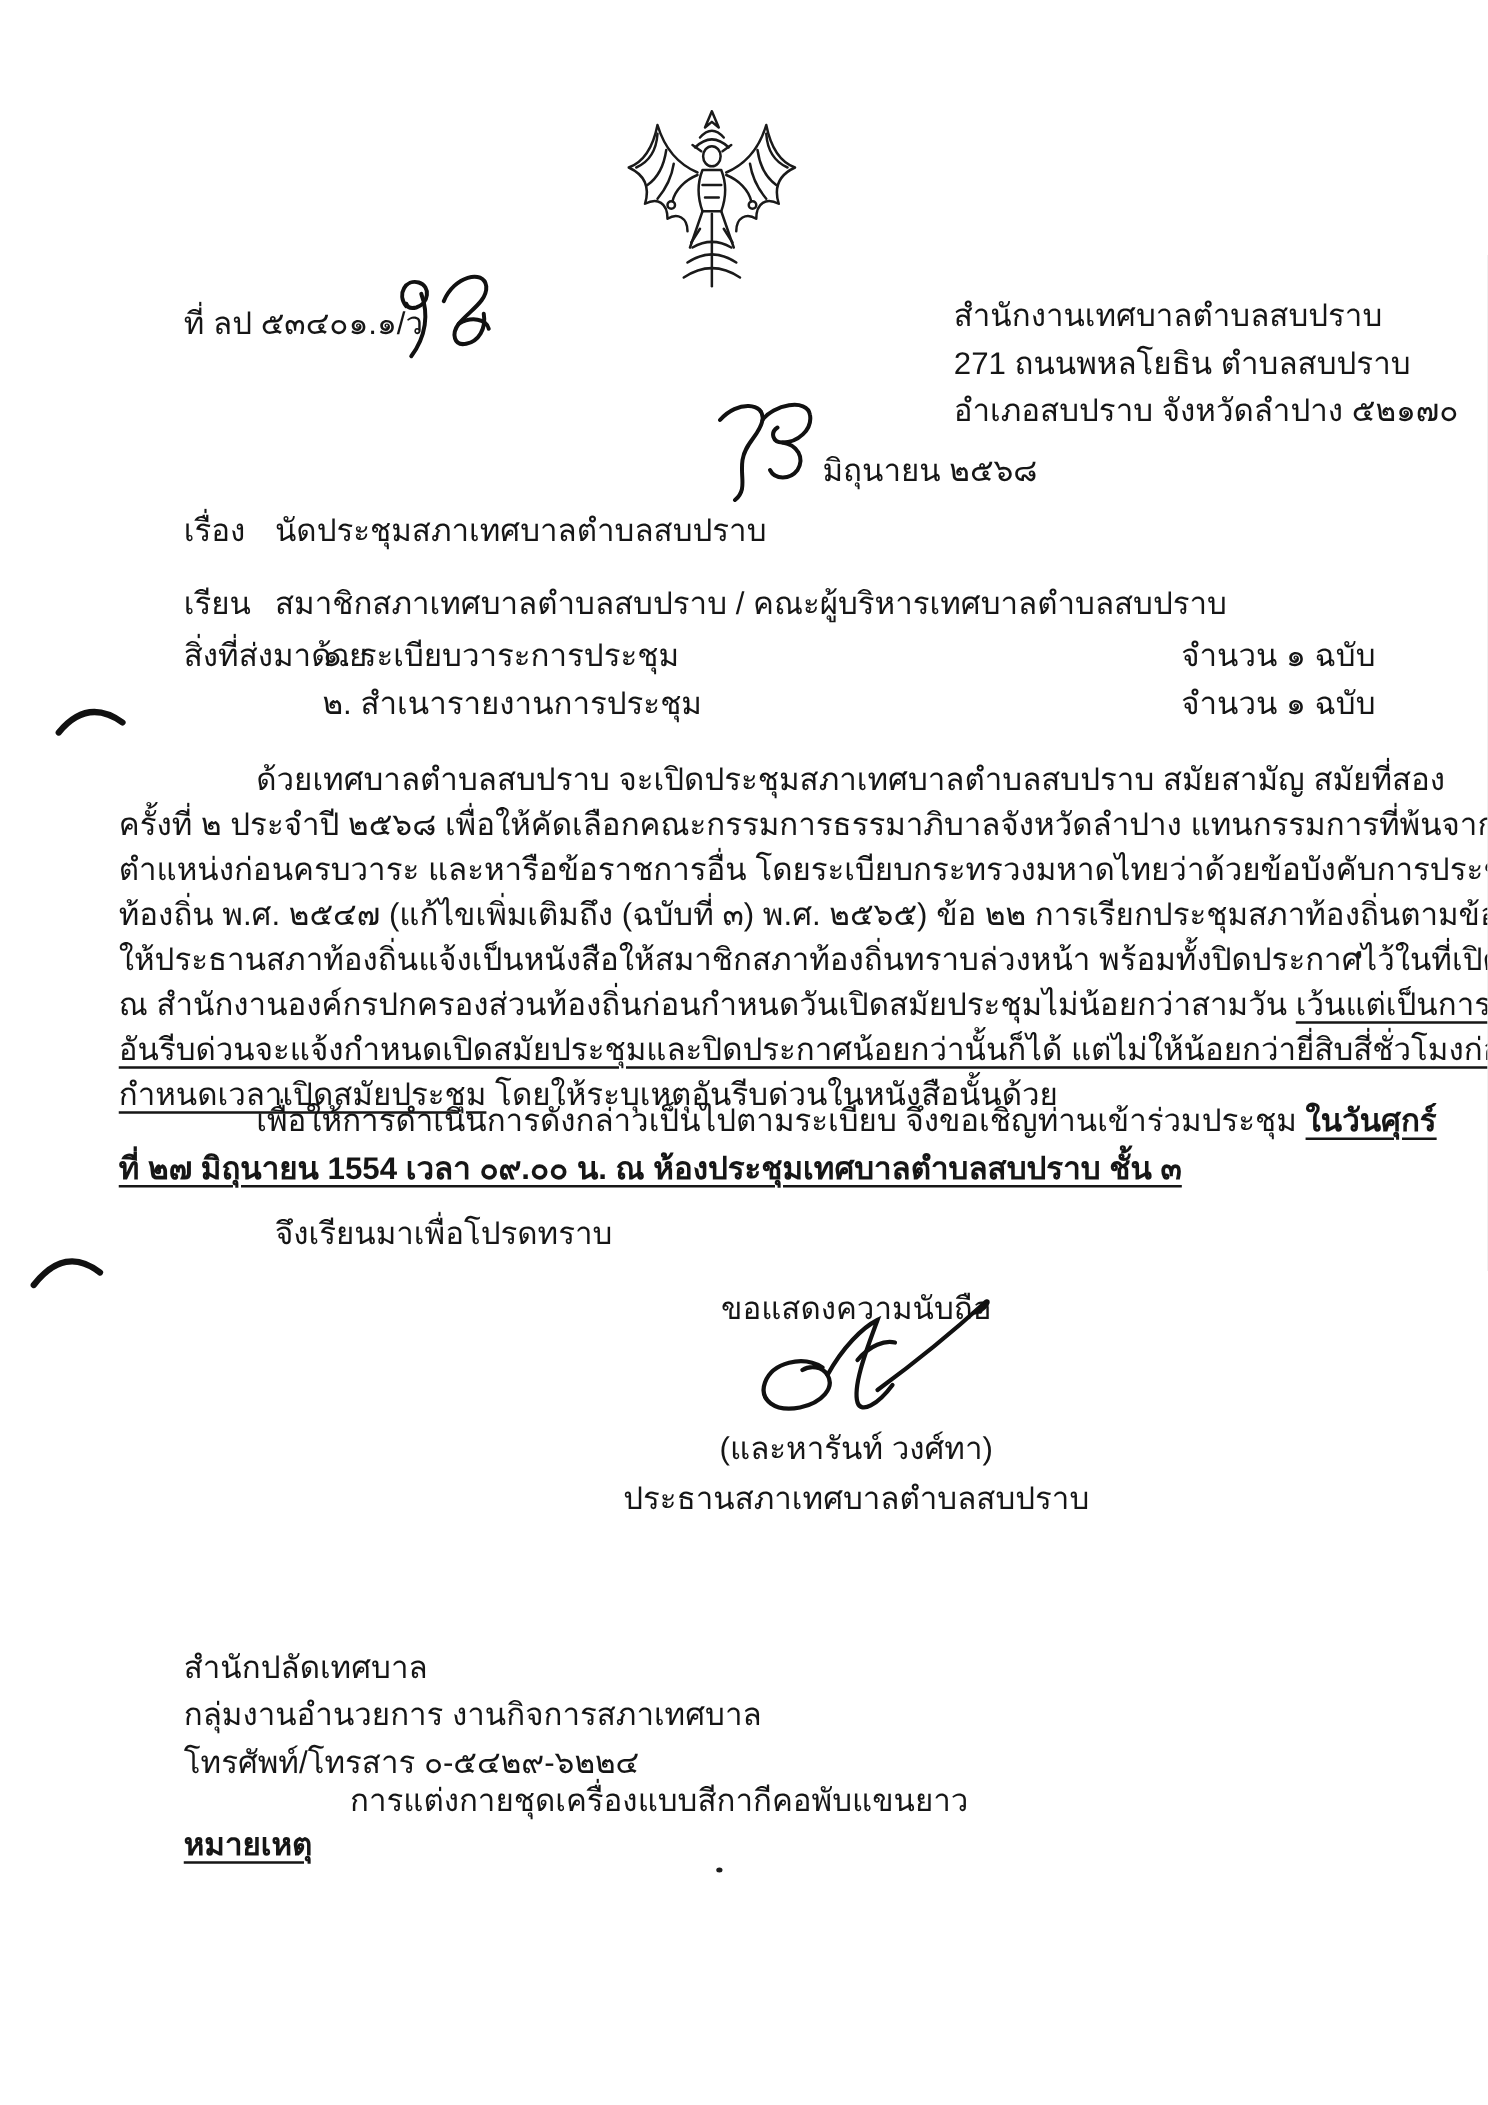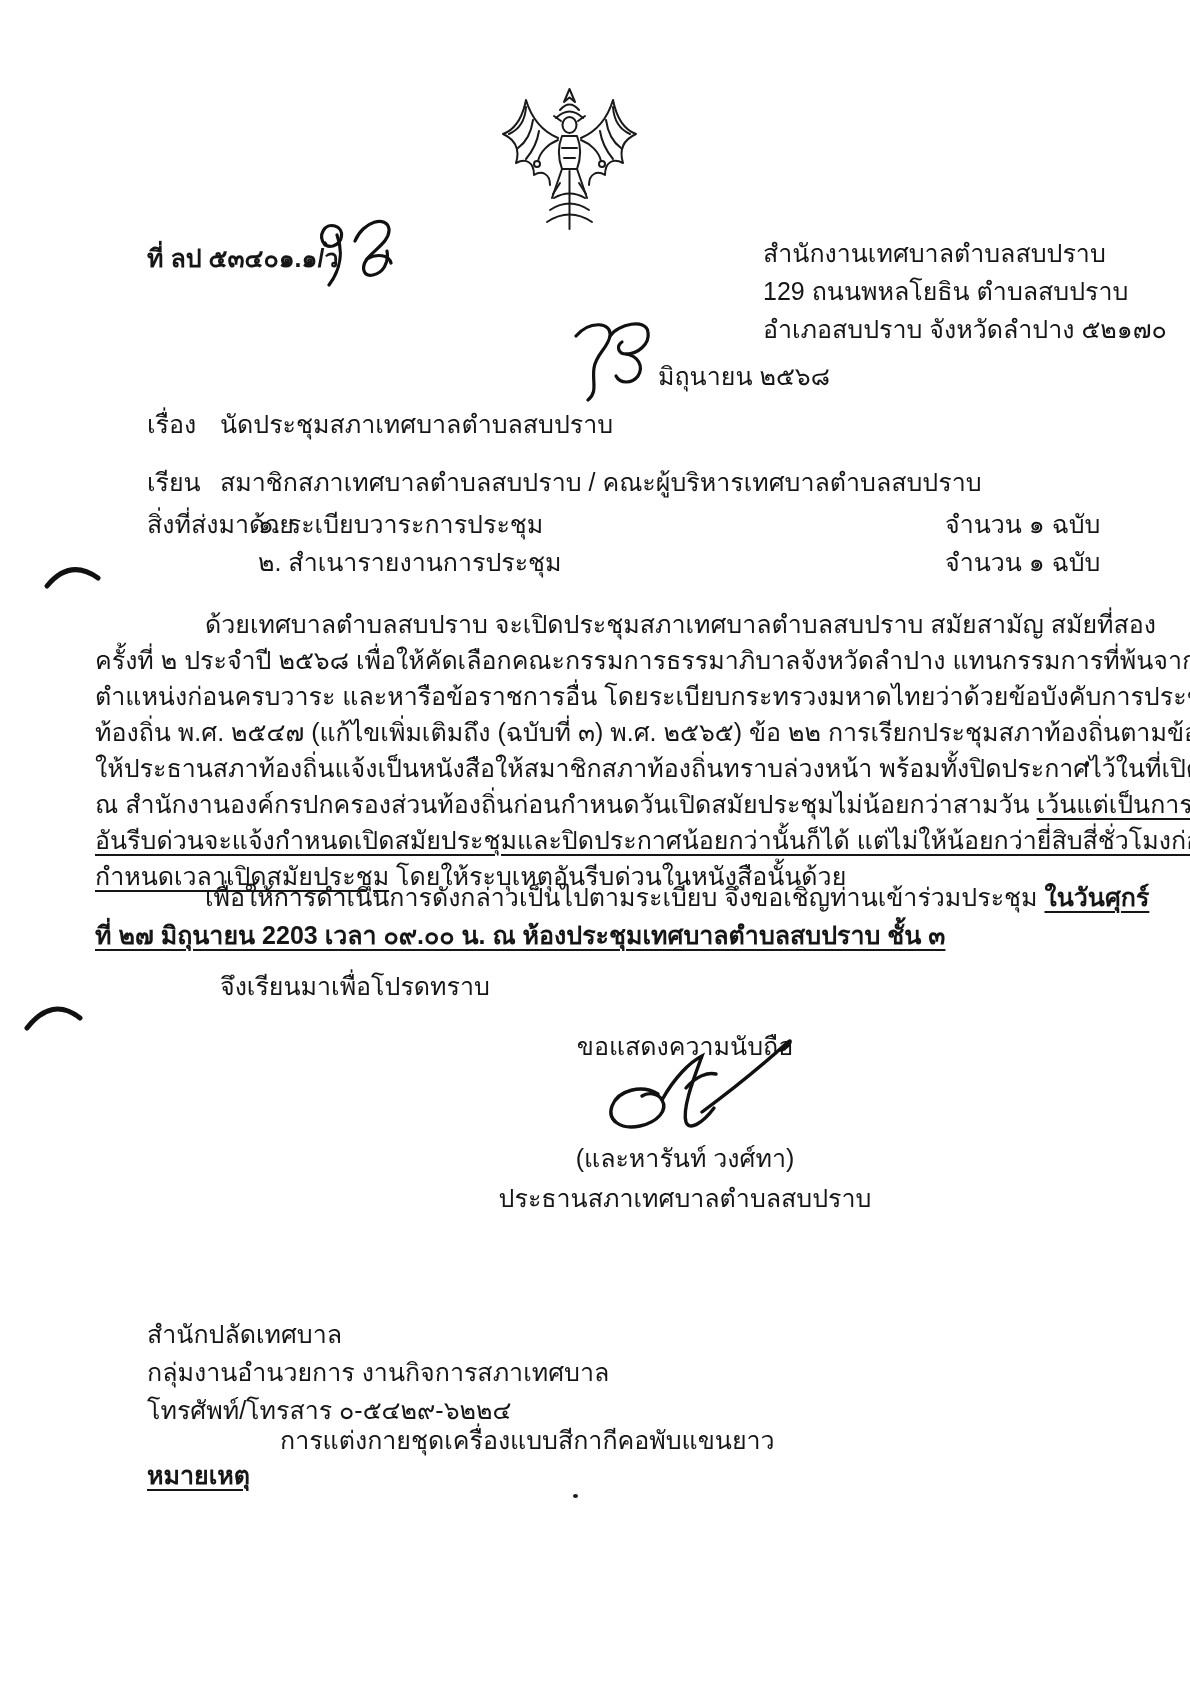--- a/index.html
+++ b/index.html
@@ -47,32 +47,32 @@
     <circle cx="45" cy="78" r="3"></circle>
     <circle cx="110" cy="78" r="3"></circle>
     <path d="M70 83 L60 112 M77.5 85 L77.5 118 M85 83 L95 112"></path>
     <path d="M62 112 Q77.5 103 93 112"></path>
     <path d="M58 124 Q77.5 111 97 124"></path>
     <path d="M55 136 Q77.5 121 100 136"></path>
     <path d="M77.5 118 L77.5 143"></path>
     <path d="M68 97 L61 108 M87 97 L94 108"></path>
   </svg>
 
-  <div class="abs nowrap" style="left:147px;top:238px;font-weight:bold;">ที่  ลป  ๕๓๔๐๑.๑/ว</div>
+  <div class="abs nowrap" style="left:147px;top:238px;">ที่  ลป  ๕๓๔๐๑.๑/ว</div>
 
   <svg class="abs" style="left:303px;top:205px;" width="95" height="85" viewBox="0 0 95 85" fill="none" stroke="#111" stroke-width="3.2" stroke-linecap="round" aria-label="๑๒">
     <path d="M22 40 C14 30 22 18 32 21 C42 24 40 38 30 41 C26 42 23 41 22 38"></path>
     <path d="M34 30 C40 46 38 64 26 80"></path>
     <path d="M52 36 C60 16 84 10 86 24 C87 36 72 44 64 54 C58 62 60 72 70 70 C80 68 86 58 84 46"></path>
     <path d="M64 54 C74 48 86 50 88 58"></path>
   </svg>
 
   <div class="abs addr" style="left:763px;top:234px;">
       <div>สำนักงานเทศบาลตำบลสบปราบ</div>
-      <div>129 ถนนพหลโยธิน ตำบลสบปราบ</div>
+      <div>271 ถนนพหลโยธิน ตำบลสบปราบ</div>
       <div>อำเภอสบปราบ จังหวัดลำปาง ๕๒๑๗๐</div>
     </div>
 
   <svg class="abs" style="left:568px;top:316px;" width="95" height="86" viewBox="0 0 95 86" fill="none" stroke="#111" stroke-width="3.2" stroke-linecap="round" aria-label="๒๕">
     <path d="M8 20 C22 4 44 6 42 20 C40 32 28 38 26 52 C24 66 30 76 20 84"></path>
     <path d="M42 20 C50 8 78 2 80 16 C82 28 70 38 58 38 C50 38 48 30 54 26"></path>
     <path d="M58 38 C70 40 76 50 70 60 C64 68 52 68 48 60"></path>
   </svg>
 
   <div class="abs nowrap" style="left:658px;top:356px;">มิถุนายน  ๒๕๖๘</div>
@@ -95,21 +95,21 @@
       <div class="tline"><span>ตำแหน่งก่อนครบวาระ  และหารือข้อราชการอื่น โดยระเบียบกระทรวงมหาดไทยว่าด้วยข้อบังคับการประชุมสภา</span></div>
       <div class="tline"><span>ท้องถิ่น พ.ศ. ๒๕๔๗ (แก้ไขเพิ่มเติมถึง (ฉบับที่ ๓) พ.ศ. ๒๕๖๕) ข้อ ๒๒ การเรียกประชุมสภาท้องถิ่นตามข้อ ๒๐</span></div>
       <div class="tline"><span>ให้ประธานสภาท้องถิ่นแจ้งเป็นหนังสือให้สมาชิกสภาท้องถิ่นทราบล่วงหน้า พร้อมทั้งปิดประกาศไว้ในที่เปิดเผย</span></div>
       <div class="tline"><span>ณ สำนักงานองค์กรปกครองส่วนท้องถิ่นก่อนกำหนดวันเปิดสมัยประชุมไม่น้อยกว่าสามวัน </span><span class="u">เว้นแต่เป็นการประชุม</span></div>
       <div class="tline"><span class="u">อันรีบด่วนจะแจ้งกำหนดเปิดสมัยประชุมและปิดประกาศน้อยกว่านั้นก็ได้ แต่ไม่ให้น้อยกว่ายี่สิบสี่ชั่วโมงก่อน</span></div>
       <div class="tline"><span class="u">กำหนดเวลาเปิดสมัยประชุม</span><span> โดยให้ระบุเหตุอันรีบด่วนในหนังสือนั้นด้วย</span></div>
     </div>
 
   <div class="abs lines38" style="left:95px;top:878px;width:1030px;">
       <div class="tline indent"><span>เพื่อให้การดำเนินการดังกล่าวเป็นไปตามระเบียบ จึงขอเชิญท่านเข้าร่วมประชุม </span><span class="u b">ในวันศุกร์</span></div>
-      <div class="tline"><span class="u b">ที่  ๒๗ มิถุนายน 2203 เวลา ๐๙.๐๐ น. ณ ห้องประชุมเทศบาลตำบลสบปราบ ชั้น ๓</span></div>
+      <div class="tline"><span class="u b">ที่  ๒๗ มิถุนายน 1554 เวลา ๐๙.๐๐ น. ณ ห้องประชุมเทศบาลตำบลสบปราบ ชั้น ๓</span></div>
     </div>
 
   <div class="abs nowrap" style="left:220px;top:966px;">จึงเรียนมาเพื่อโปรดทราบ</div>
 
   <div class="abs center" style="left:560px;top:1026px;width:250px;">ขอแสดงความนับถือ</div>
 
   <svg class="abs" style="left:598px;top:1032px;" width="200" height="108" viewBox="0 0 200 108" fill="none" stroke="#111" stroke-width="3.4" stroke-linecap="round">
     <path d="M60 62 C44 52 20 58 14 74 C9 88 22 98 42 94 C60 90 70 78 64 68 C60 61 50 60 44 64"></path>
     <path d="M64 68 C76 46 92 30 104 24 C96 46 84 76 88 90 C91 99 104 92 116 76"></path>
     <path d="M88 56 C98 44 110 40 118 42"></path>

